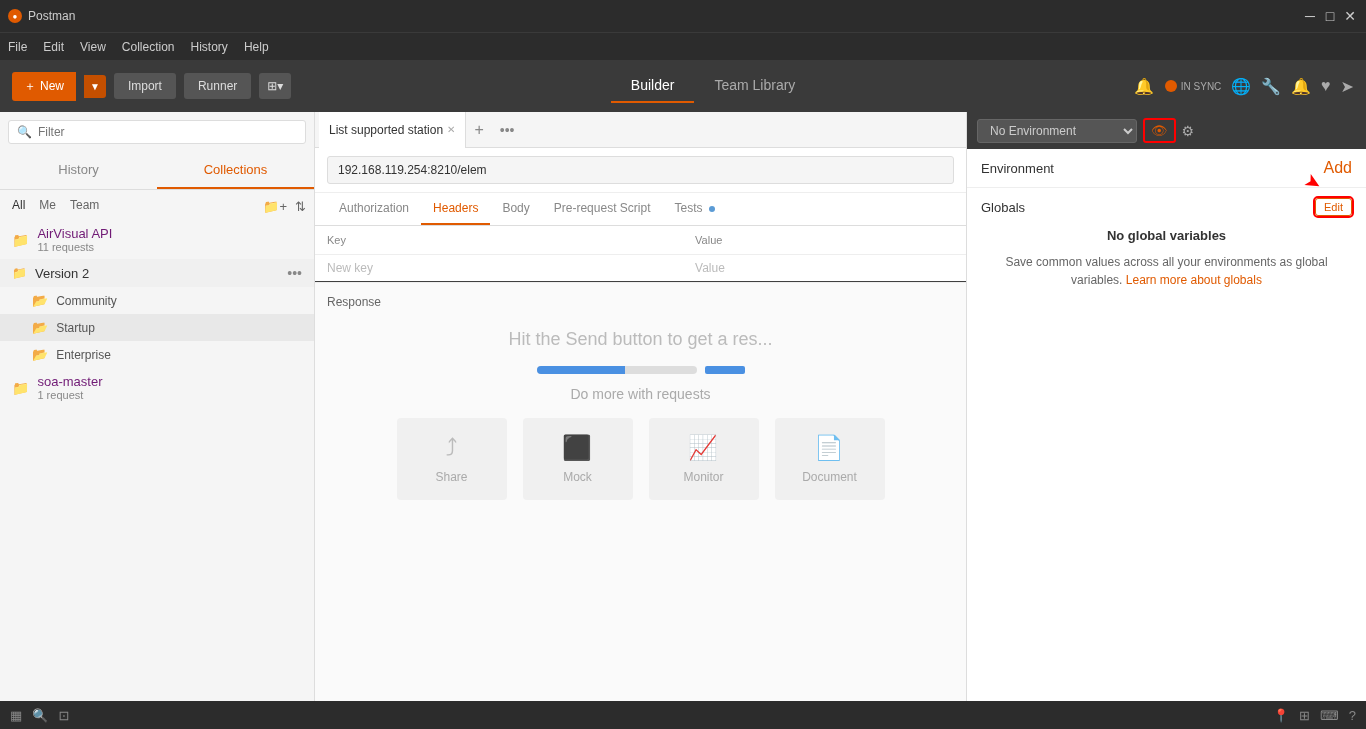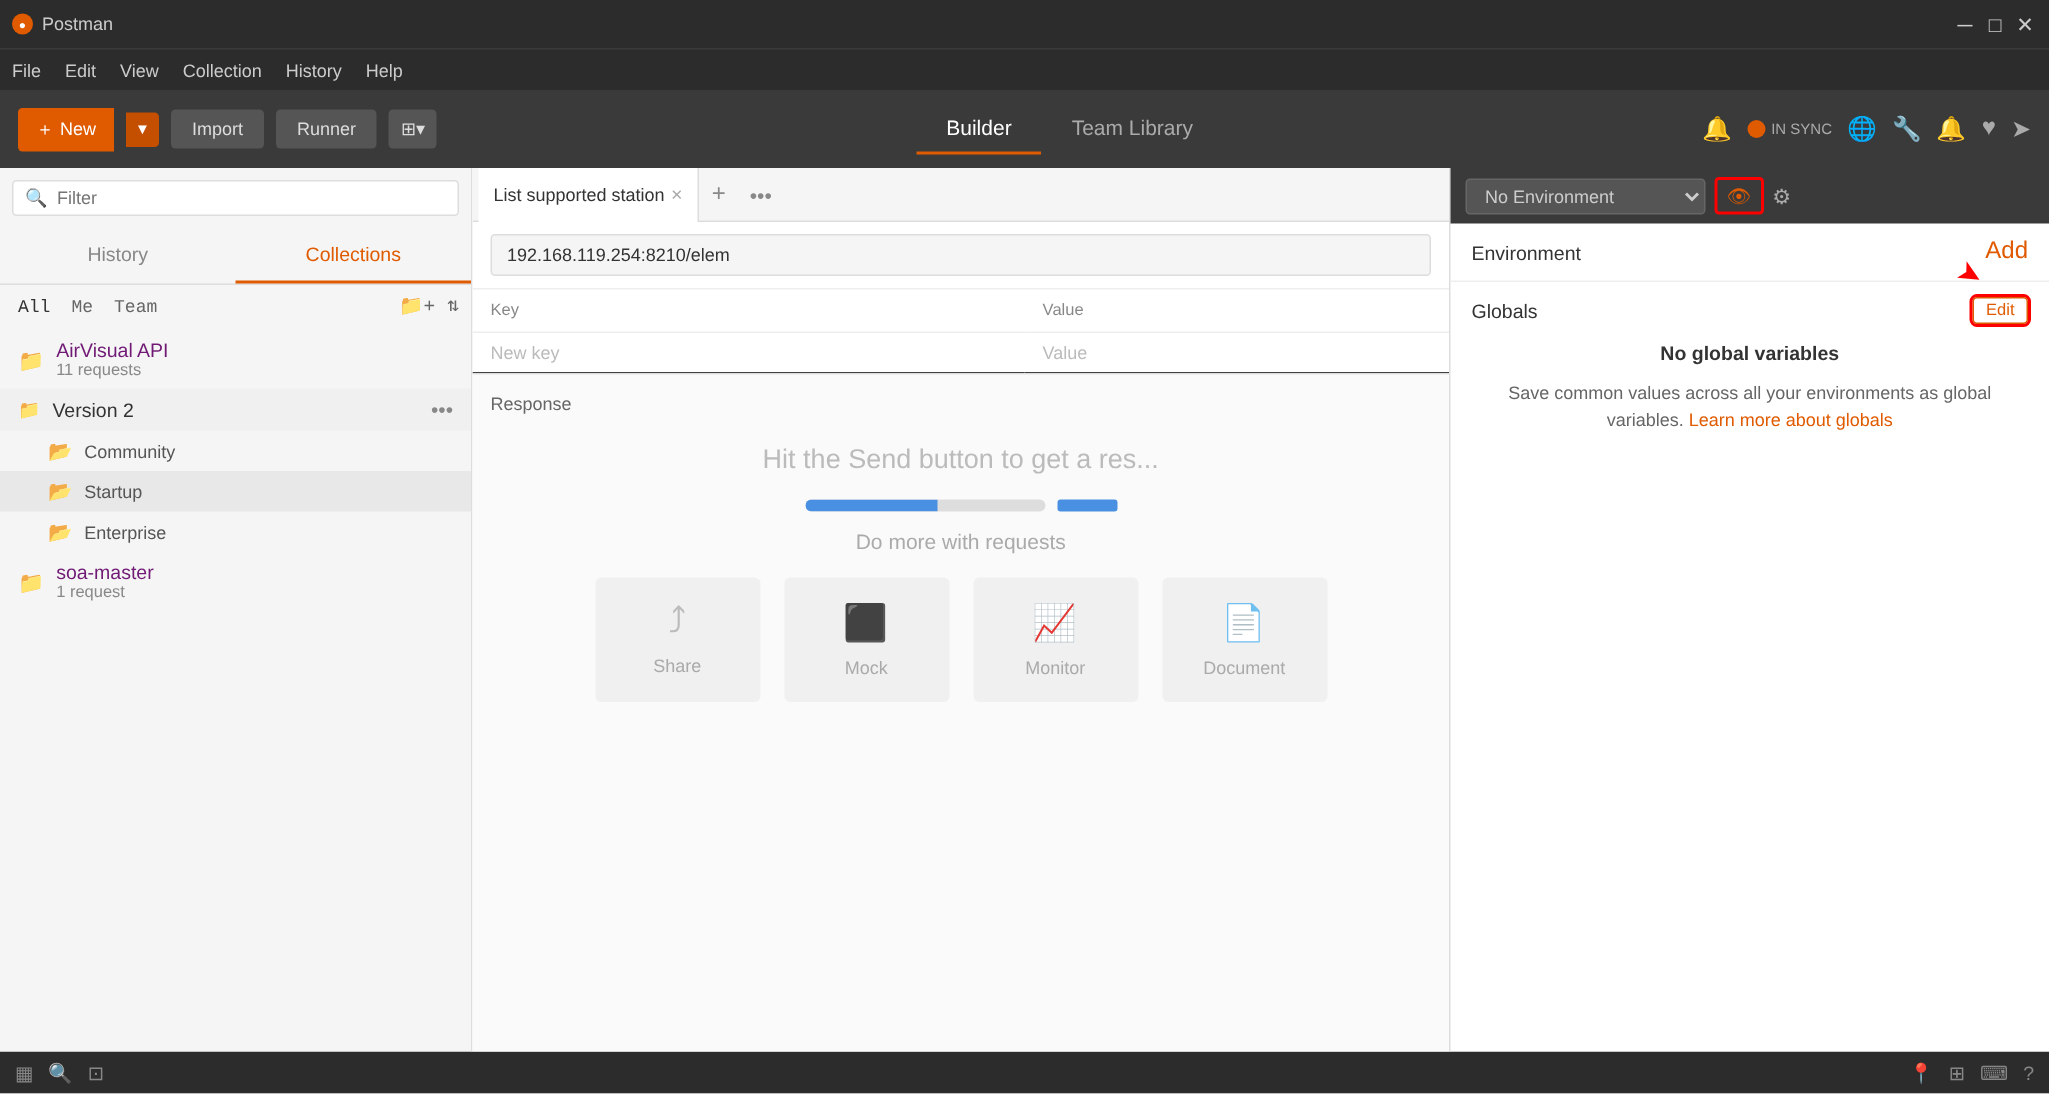--- a/index.html
+++ b/index.html
@@ -139,24 +139,23 @@
       flex: 1;
       text-align: center;
       padding: 10px 0;
       font-size: 13px;
       color: #888;
       cursor: pointer;
     }
     .sidebar-tab.active { color: #e05a00; border-bottom: 2px solid #e05a00; font-weight: 500; }
     .sidebar-actions {
       display: flex;
-      align-items: flex-start;
+      align-items: flex-end;
       padding: 6px 8px;
       gap: 8px;
-      font-family: Liberation Mono, monospace;
     }
     .sidebar-filter-btns { display: flex; gap: 6px; font-size: 12px; }
     .filter-btn { color: #666; cursor: pointer; padding: 2px 4px; }
     .filter-btn.active { color: #333; }
     .sidebar-action-icons { margin-left: auto; display: flex; gap: 8px; }
     .sidebar-action-icon { color: #666; cursor: pointer; font-size: 13px; }
 
     .collection-item {
       padding: 6px 12px;
       display: flex;
@@ -564,20 +563,30 @@
         <span class="close-btn">✕</span>
       </div>
       <span class="req-tab-add">+</span>
       <span class="req-tab-more">•••</span>
     </div>
 
     <div class="url-bar">
       <div class="url-display">192.168.119.254:8210/elem</div>
     </div>
 
+    <div class="req-nav-tabs">
+      <div class="req-nav-tab">Authorization</div>
+      <div class="req-nav-tab active">Headers</div>
+      <div class="req-nav-tab">Body</div>
+      <div class="req-nav-tab">Pre-request Script</div>
+      <div class="req-nav-tab">
+        <span>Tests</span>
+        <span class="dot"></span>
+      </div>
+    </div>
 
     <div>
       <table class="headers-table">
         <thead>
           <tr>
             <th>Key</th>
             <th>Value</th>
           </tr>
         </thead>
         <tbody>

